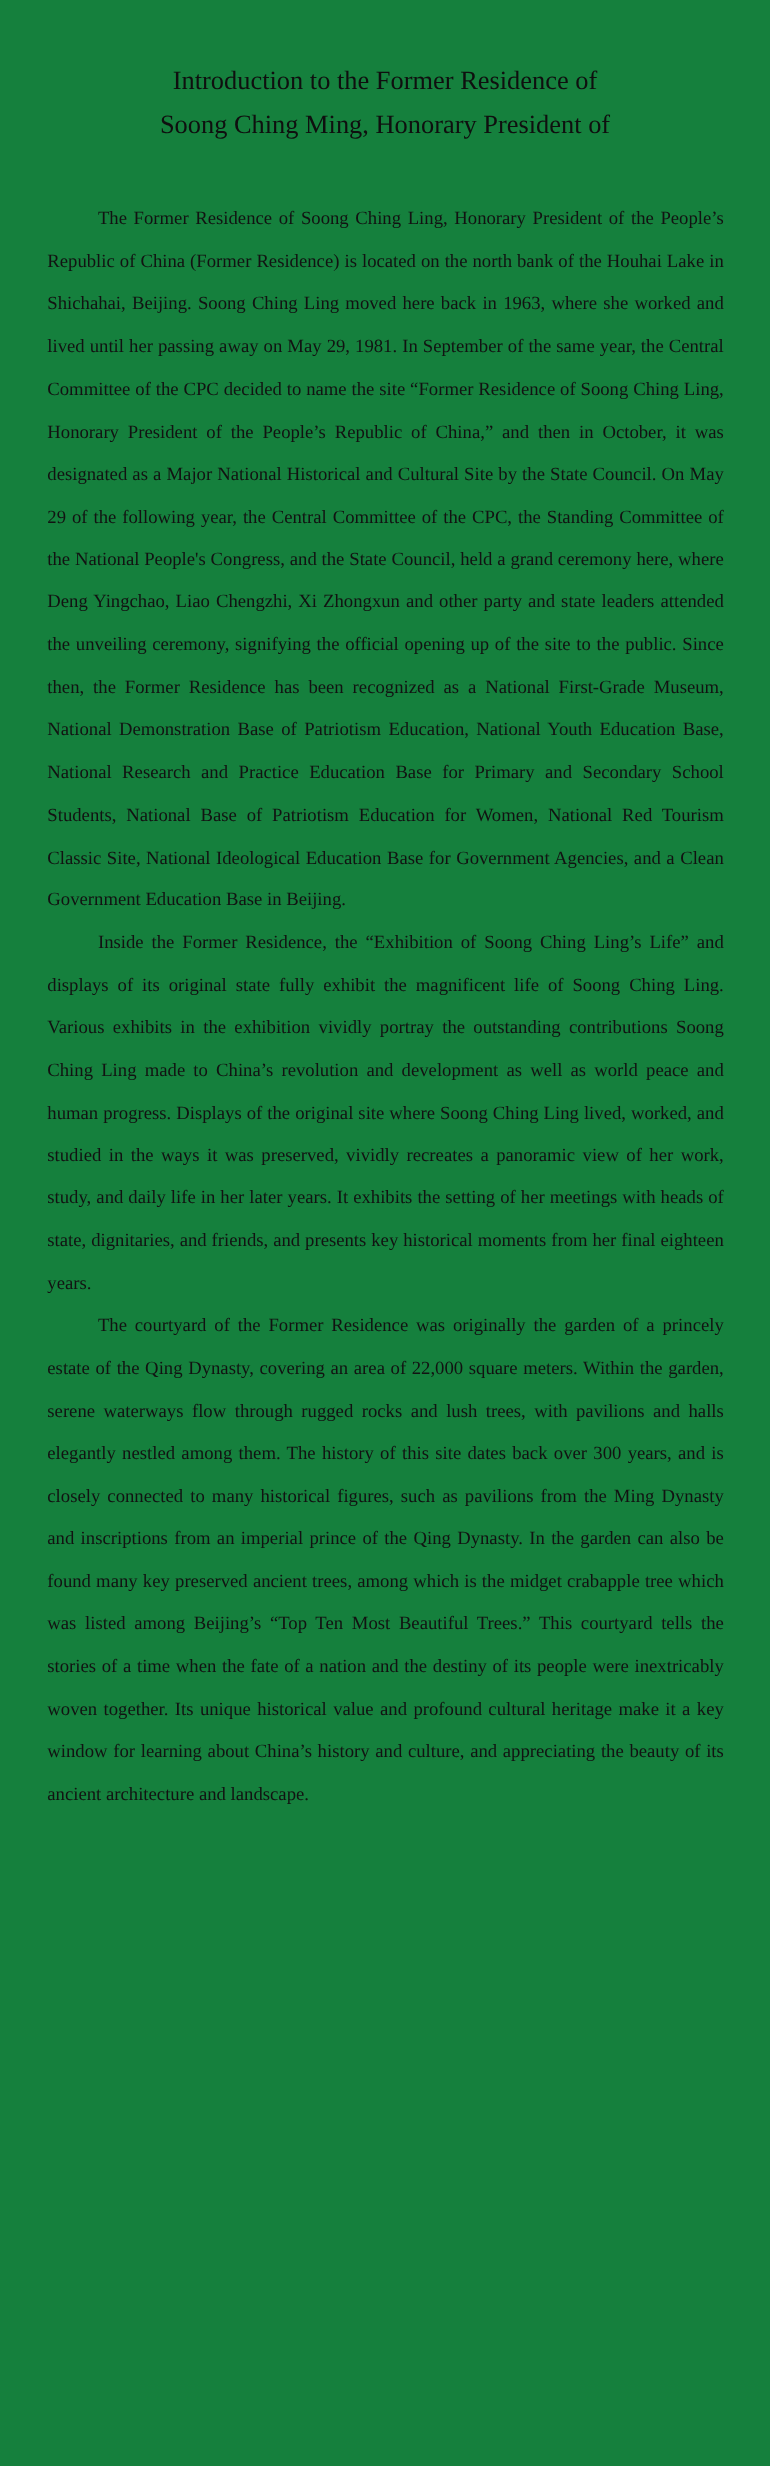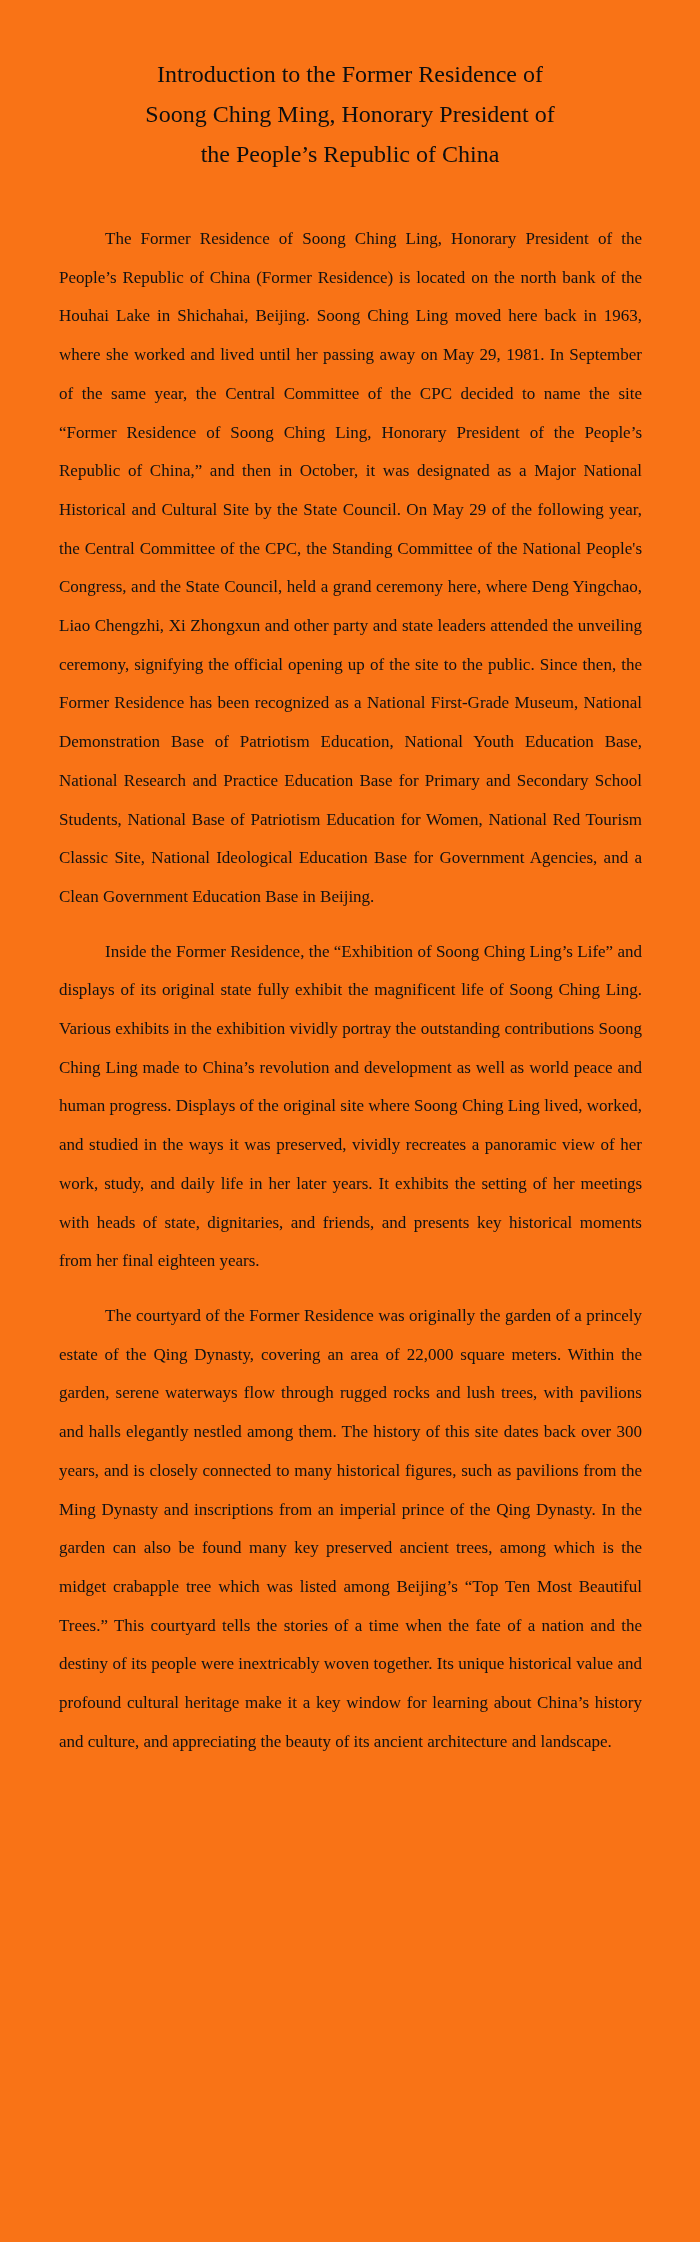--- a/index.html
+++ b/index.html
@@ -3,21 +3,21 @@
 <meta charset="utf-8">
 <style>
   html, body {
     margin: 0;
     padding: 0;
   }
   .page {
     position: relative;
     width: 700px;
     height: 2242px;
-    background: #f97316;
+    background: #15803d;
     overflow: hidden;
     box-sizing: border-box;
     font-family: "Liberation Serif", "DejaVu Serif", serif;
     color: #121212;
   }
   .doc-title {
     margin: 0;
     padding-top: 54px;
     text-align: center;
     font-size: 24px;
@@ -30,33 +30,32 @@
   }
   .doc-body {
     margin-top: 46px;
     padding: 0 42px 0 43px;
     font-size: 17px;
     line-height: 38.7px;
     text-align: justify;
     color: #121212;
   }
   .doc-body p {
-    margin: 16px;
+    margin: 0;
     text-indent: 46px;
   }
 </style>
 </head>
 <body>
 
 <div class="page">
 
   <h1 class="doc-title">
     <span class="title-line">Introduction to the Former Residence of</span>
     <span class="title-line">Soong Ching Ming, Honorary President of</span>
-    <span class="title-line">the People’s Republic of China</span>
   </h1>
 
   <div class="doc-body">
     <p>The Former Residence of Soong Ching Ling, Honorary President of the People’s Republic of China (Former Residence) is located on the north bank of the Houhai Lake in Shichahai, Beijing. Soong Ching Ling moved here back in 1963, where she worked and lived until her passing away on May 29, 1981. In September of the same year, the Central Committee of the CPC decided to name the site “Former Residence of Soong Ching Ling, Honorary President of the People’s Republic of China,” and then in October, it was designated as a Major National Historical and Cultural Site by the State Council. On May 29 of the following year, the Central Committee of the CPC, the Standing Committee of the National People's Congress, and the State Council, held a grand ceremony here, where Deng Yingchao, Liao Chengzhi, Xi Zhongxun and other party and state leaders attended the unveiling ceremony, signifying the official opening up of the site to the public. Since then, the Former Residence has been recognized as a National First-Grade Museum, National Demonstration Base of Patriotism Education, National Youth Education Base, National Research and Practice Education Base for Primary and Secondary School Students, National Base of Patriotism Education for Women, National Red Tourism Classic Site, National Ideological Education Base for Government Agencies, and a Clean Government Education Base in Beijing.</p>
     <p>Inside the Former Residence, the “Exhibition of Soong Ching Ling’s Life” and displays of its original state fully exhibit the magnificent life of Soong Ching Ling. Various exhibits in the exhibition vividly portray the outstanding contributions Soong Ching Ling made to China’s revolution and development as well as world peace and human progress. Displays of the original site where Soong Ching Ling lived, worked, and studied in the ways it was preserved, vividly recreates a panoramic view of her work, study, and daily life in her later years. It exhibits the setting of her meetings with heads of state, dignitaries, and friends, and presents key historical moments from her final eighteen years.</p>
     <p>The courtyard of the Former Residence was originally the garden of a princely estate of the Qing Dynasty, covering an area of 22,000 square meters. Within the garden, serene waterways flow through rugged rocks and lush trees, with pavilions and halls elegantly nestled among them. The history of this site dates back over 300 years, and is closely connected to many historical figures, such as pavilions from the Ming Dynasty and inscriptions from an imperial prince of the Qing Dynasty. In the garden can also be found many key preserved ancient trees, among which is the midget crabapple tree which was listed among Beijing’s “Top Ten Most Beautiful Trees.” This courtyard tells the stories of a time when the fate of a nation and the destiny of its people were inextricably woven together. Its unique historical value and profound cultural heritage make it a key window for learning about China’s history and culture, and appreciating the beauty of its ancient architecture and landscape.</p>
   </div>
 
 </div>
 

